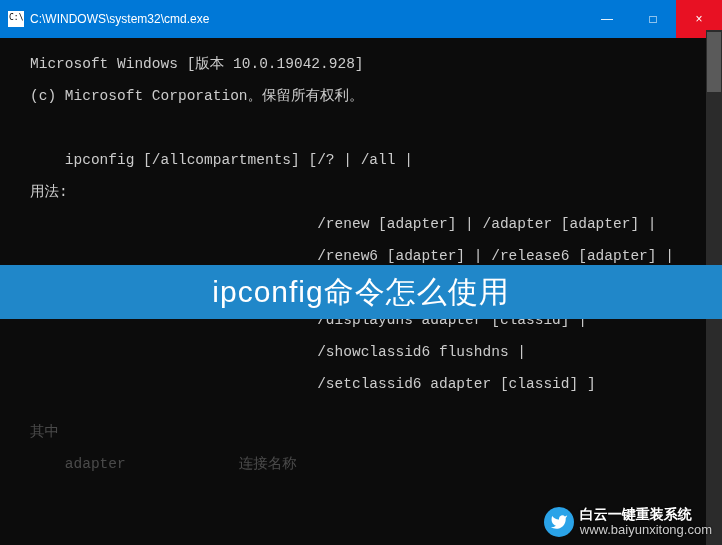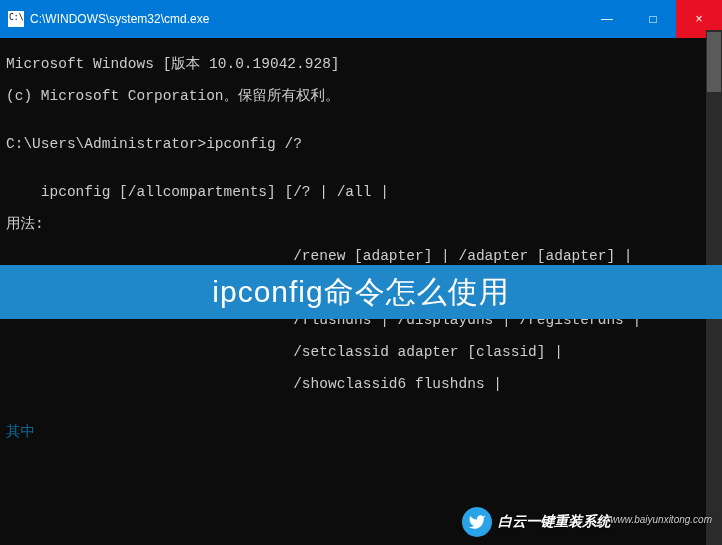--- a/index.html
+++ b/index.html
@@ -51,21 +51,21 @@
 }
 .titlebar .btn.close { background: #e81123; }
 .terminal {
   padding: 2px 6px;
   color: #cccccc;
   font-size: 14.5px;
   line-height: 16px;
   white-space: pre;
   position: relative;
 }
-.terminal .line { white-space: pre; }
+.terminal .line { white-space: pre; margin-left: 24px; }
 .scrollbar {
   position: absolute;
   right: 0;
   top: 30px;
   bottom: 0;
   width: 16px;
   background: #2b2b2b;
 }
 .scrollbar .thumb {
   position: absolute;
@@ -87,21 +87,21 @@
   justify-content: center;
 }
 .overlay .text {
   color: #fff;
   font-family: "Microsoft YaHei", "PingFang SC", sans-serif;
   font-size: 30px;
   font-weight: 400;
   letter-spacing: 1px;
 }
 .faded {
-  color: #0ea5e9;
+  color: #737373;
   opacity: 0.6;
 }
 .watermark {
   position: absolute;
   right: 10px;
   bottom: 8px;
   display: flex;
   align-items: center;
   gap: 6px;
   font-family: "Microsoft YaHei", sans-serif;
@@ -109,52 +109,53 @@
 .watermark .logo {
   width: 30px;
   height: 30px;
   border-radius: 50%;
   background: #2aa3e8;
   display: flex;
   align-items: center;
   justify-content: center;
 }
 .watermark .logo svg { width: 18px; height: 18px; }
-.watermark .wm-text { display: flex; flex-direction: row; line-height: 1.1; font-style: italic; }
+.watermark .wm-text { display: flex; flex-direction: column; line-height: 1.1; }
 .watermark .wm-top { color: #fff; font-size: 14px; font-weight: bold; text-shadow: 0 0 2px #000; }
-.watermark .wm-bot { color: #ccc; font-size: 10px; text-shadow: 0 0 2px #000; }
+.watermark .wm-bot { color: #ccc; font-size: 13px; text-shadow: 0 0 2px #000; }
 </style>
 </head>
 <body>
 
 <div class="titlebar">
   <span class="icon"></span>
   <span class="title">C:\WINDOWS\system32\cmd.exe</span>
   <div class="btns">
     <div class="btn">—</div>
     <div class="btn">□</div>
     <div class="btn close">×</div>
   </div>
 </div>
 
 <div class="terminal">
 <div class="line">Microsoft Windows [版本 10.0.19042.928]</div>
 <div class="line">(c) Microsoft Corporation。保留所有权利。</div>
 <div class="line"></div>
-<div class="line">C:\Users\Administrator&gt;ipconfig /?</div>
 <div class="line"></div>
 <div class="line">    ipconfig [/allcompartments] [/? | /all |</div>
 <div class="line">用法:</div>
 <div class="line">                                 /renew [adapter] | /adapter [adapter] |</div>
 <div class="line">                                 /renew6 [adapter] | /release6 [adapter] |</div>
 <div class="line">                                 /flushdns | /displaydns | /registerdns |</div>
-<div class="line">                                 /setclassid adapter [classid] |</div>
+<div class="line">                                 /displaydns adapter [classid] |</div>
 <div class="line">                                 /showclassid6 flushdns |</div>
+<div class="line">                                 /setclassid6 adapter [classid] ]</div>
 <div class="line"></div>
 <div class="line faded">其中</div>
+<div class="line faded">    adapter             连接名称</div>
 <div class="line"></div>
 <div class="line"></div>
 
 
 
 
 
 
 
 

